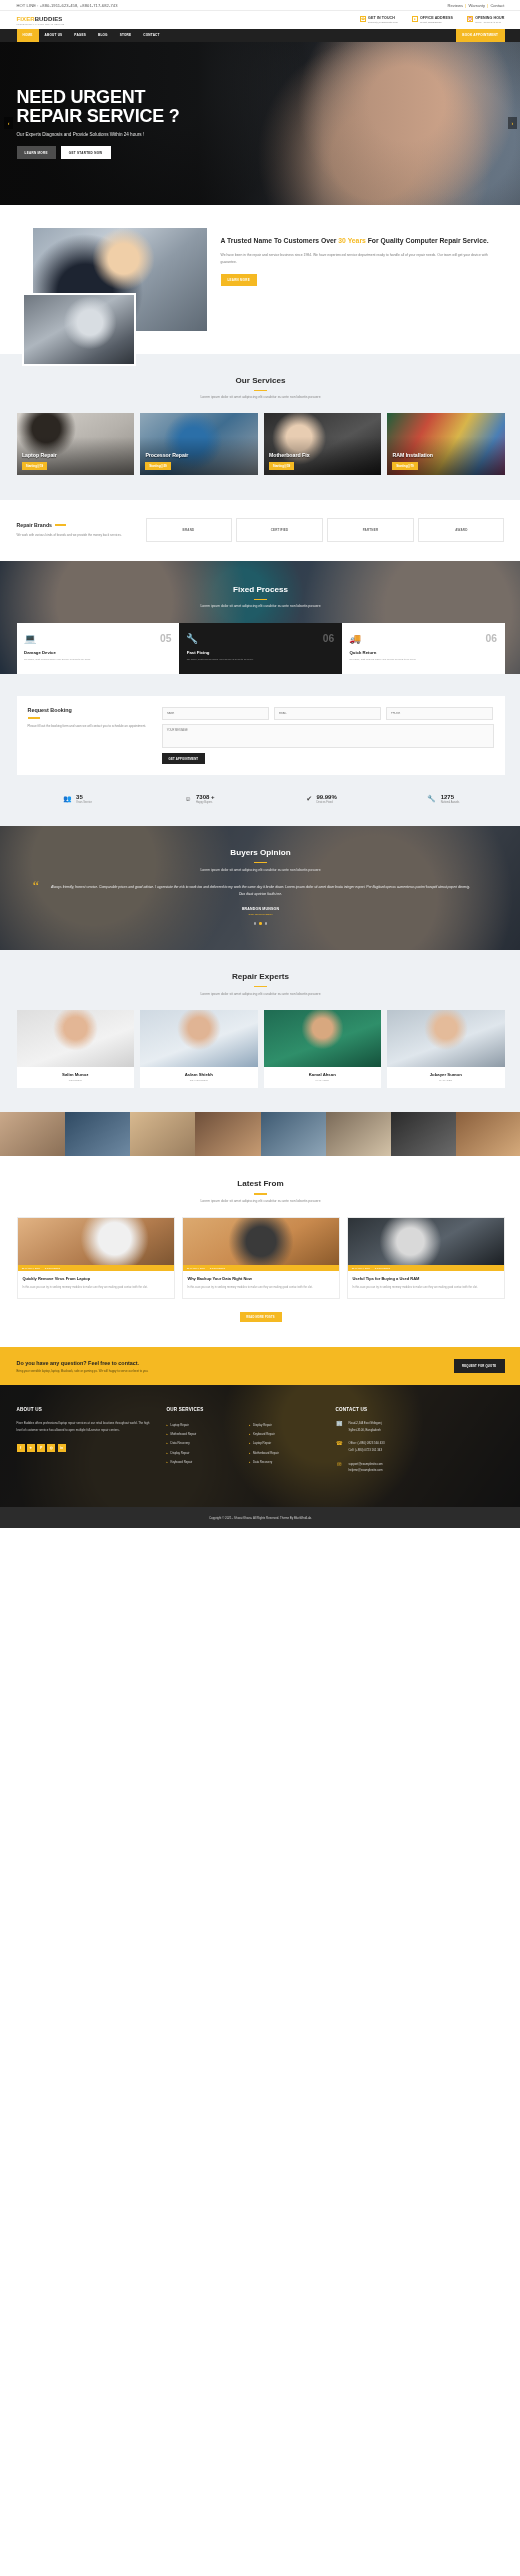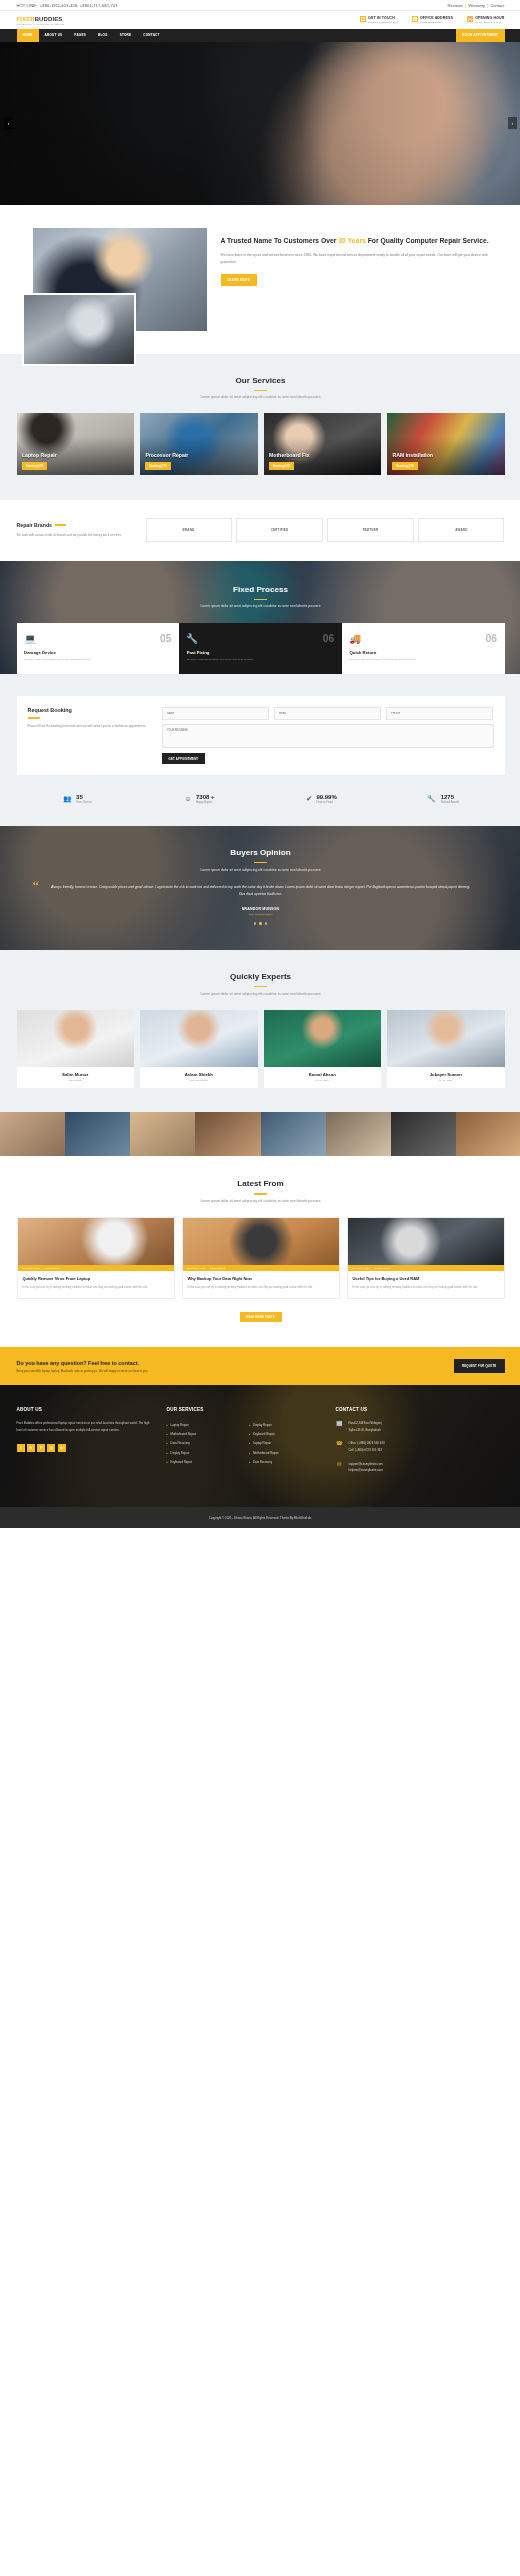--- a/index.html
+++ b/index.html
@@ -331,20 +331,31 @@
     </div>
     <div class="cta">BOOK APPOINTMENT</div>
   </div>
 </div>
 
 <div class="hero">
   <div class="photo"></div>
   <div class="shade"></div>
   <div class="arw l">‹</div>
   <div class="arw r">›</div>
+  <div class="inner">
+    <h1>
+      <span>NEED URGENT</span><br>
+      <span>REPAIR SERVICE ?</span>
+    </h1>
+    <p>Our Experts Diagnosis and Provide Solutions Within 24 hours !</p>
+    <div class="btns">
+      <a href="#" class="b1">LEARN MORE</a>
+      <a href="#" class="b2">GET STARTED NOW</a>
+    </div>
+  </div>
 </div>
 
 <div class="about">
   <div class="wrap">
     <div class="imgcol">
       <div class="img1"></div>
       <div class="img2"></div>
     </div>
     <div class="txt">
       <h2><span>A Trusted Name To Customers Over </span><span class="hl">30 Years</span><span> For Quality Computer Repair Service.</span></h2>
@@ -520,21 +531,21 @@
           <i></i>
         </div>
       </div>
     </div>
   </div>
 </div>
 
 <div class="experts">
   <div class="wrap">
     <div class="shead">
-      <h2>Quickly Experts</h2>
+      <h2>Repair Experts</h2>
       <div class="dash"></div>
       <p>Lorem ipsum dolor sit amet adipiscing elit curabitur eu ante non lobortis posuere</p>
     </div>
     <div class="ex-grid">
       <div class="ex e1">
         <div class="ph"></div>
         <h4>Salim Munoz</h4>
         <div class="role">FOUNDER</div>
       </div>
       <div class="ex e2">

